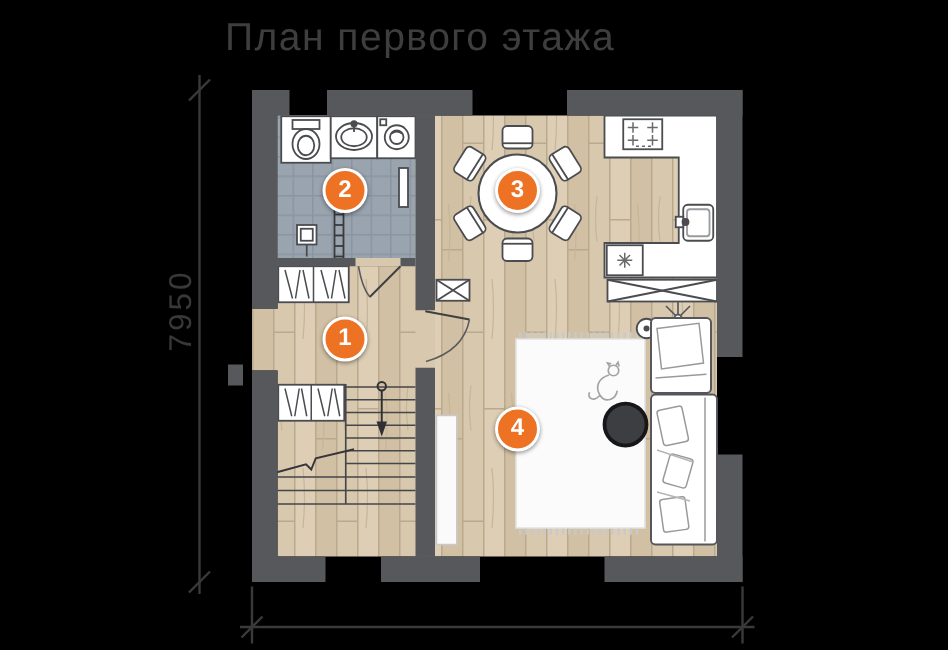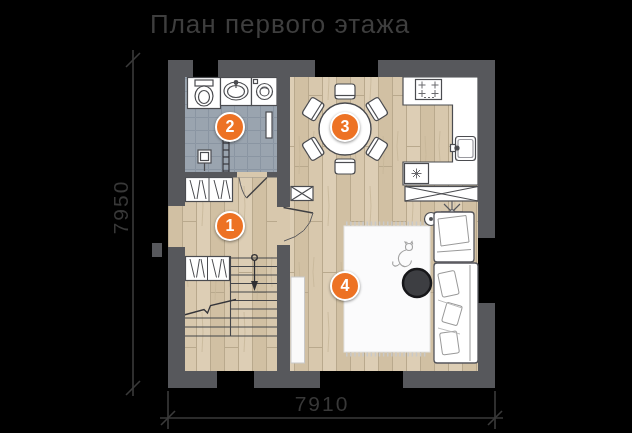--- a/index.html
+++ b/index.html
@@ -255,20 +255,19 @@
       <line x1="126" y1="395" x2="140" y2="381"></line>
       <line x1="160" y1="418" x2="503" y2="418"></line>
       <line x1="168" y1="391" x2="168" y2="429"></line>
       <line x1="495" y1="391" x2="495" y2="429"></line>
       <line x1="161" y1="425" x2="175" y2="411"></line>
       <line x1="488" y1="425" x2="502" y2="411"></line>
     </g>
   </svg>
 
   <div class="dim-label dim-left">7950</div>
-  <div class="dim-label dim-bottom">7910</div>
 
   <div class="badge badge-1">1</div>
   <div class="badge badge-2">2</div>
   <div class="badge badge-3">3</div>
   <div class="badge badge-4">4</div>
 
 </div>
 
 </body></html>

